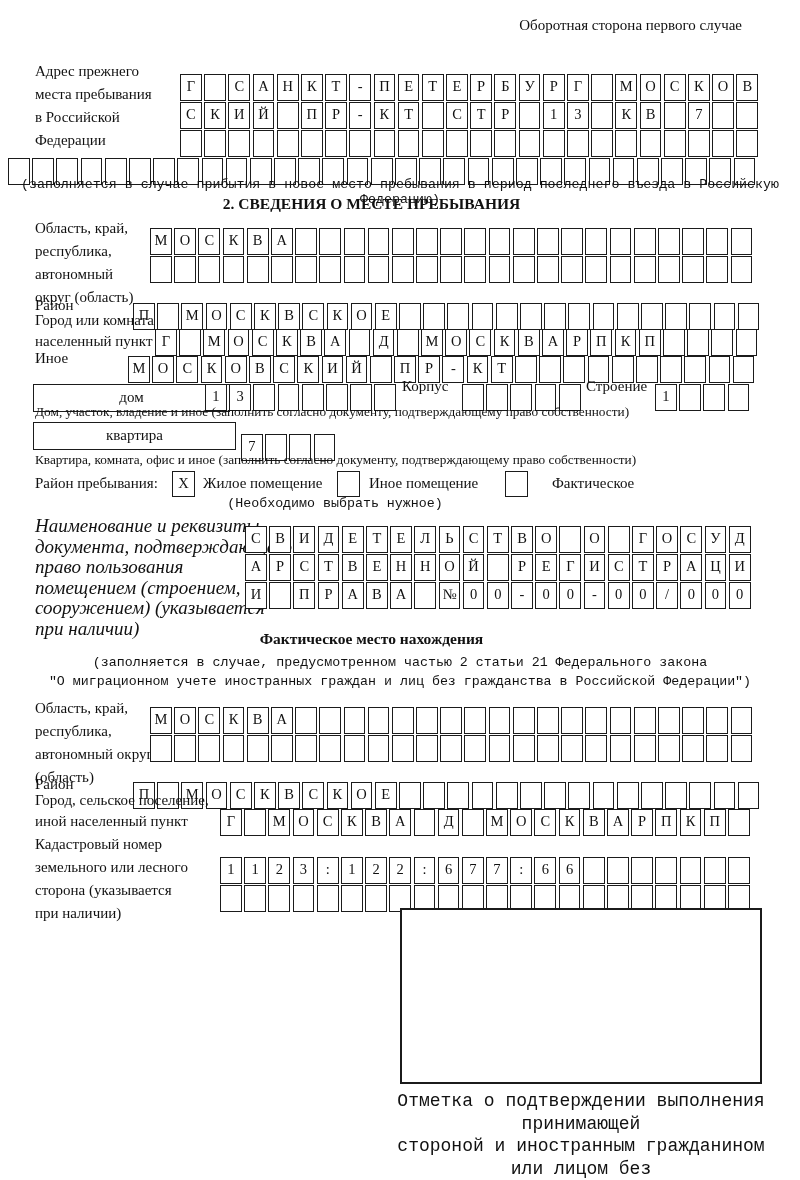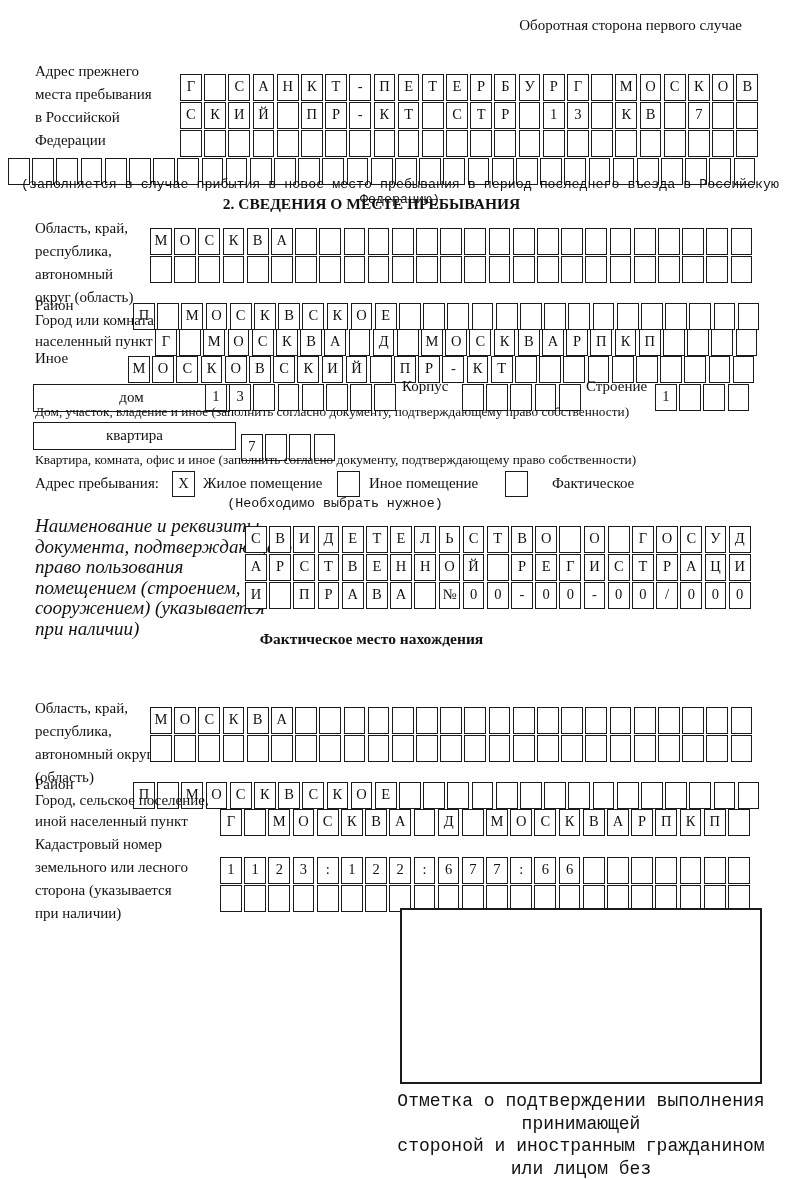--- a/index.html
+++ b/index.html
@@ -63,40 +63,42 @@
   <div class="lbl" style="left:402px;top:375px;">Корпус</div>
   <div class="grid" style="left:462px;top:372px;"><span class="cell"></span><span class="cell"></span><span class="cell"></span><span class="cell"></span><span class="cell"></span></div>
   <div class="lbl" style="left:586px;top:375px;">Строение</div>
   <div class="grid" style="left:655px;top:372px;"><span class="cell">1</span><span class="cell"></span><span class="cell"></span><span class="cell"></span></div>
   <div class="cap" style="left:35px;top:404px;">Дом, участок, владение и иное (заполнить согласно документу, подтверждающему право собственности)</div>
 
   <div class="wbox" style="left:33px;top:422px;width:203px;"><span>квартира</span></div>
   <div class="grid" style="left:241px;top:422px;"><span class="cell">7</span><span class="cell"></span><span class="cell"></span><span class="cell"></span></div>
   <div class="cap" style="left:35px;top:452px;">Квартира, комната, офис и иное (заполнить согласно документу, подтверждающему право собственности)</div>
 
-  <div class="lbl" style="left:35px;top:472px;">Адрес пребывания:</div>
+  <div class="lbl" style="left:35px;top:472px;">Район пребывания:</div>
   <span class="cellabs" style="left:172px;top:471px;">X</span>
   <div class="lbl" style="left:203px;top:472px;">Жилое помещение</div>
   <span class="cellabs" style="left:337px;top:471px;"></span>
   <div class="lbl" style="left:369px;top:472px;">Иное помещение</div>
   <span class="cellabs" style="left:505px;top:471px;"></span>
   <div class="lbl" style="left:552px;top:472px;">Фактическое</div>
   <div class="cap center" style="left:170px;top:496px;width:330px;">(Необходимо выбрать нужное)</div>
 
   <div class="lbl lh205" style="left:35px;top:516px;">Наименование и реквизиты
 документа, подтверждающего
 право пользования
 помещением (строением,
 сооружением) (указывается
 при наличии)</div>
   <div class="grid" style="left:245px;top:514px;"><span class="cell">С</span><span class="cell">В</span><span class="cell">И</span><span class="cell">Д</span><span class="cell">Е</span><span class="cell">Т</span><span class="cell">Е</span><span class="cell">Л</span><span class="cell">Ь</span><span class="cell">С</span><span class="cell">Т</span><span class="cell">В</span><span class="cell">О</span><span class="cell"></span><span class="cell">О</span><span class="cell"></span><span class="cell">Г</span><span class="cell">О</span><span class="cell">С</span><span class="cell">У</span><span class="cell">Д</span></div>
   <div class="grid" style="left:245px;top:542px;"><span class="cell">А</span><span class="cell">Р</span><span class="cell">С</span><span class="cell">Т</span><span class="cell">В</span><span class="cell">Е</span><span class="cell">Н</span><span class="cell">Н</span><span class="cell">О</span><span class="cell">Й</span><span class="cell"></span><span class="cell">Р</span><span class="cell">Е</span><span class="cell">Г</span><span class="cell">И</span><span class="cell">С</span><span class="cell">Т</span><span class="cell">Р</span><span class="cell">А</span><span class="cell">Ц</span><span class="cell">И</span></div>
   <div class="grid" style="left:245px;top:570px;"><span class="cell">И</span><span class="cell"></span><span class="cell">П</span><span class="cell">Р</span><span class="cell">А</span><span class="cell">В</span><span class="cell">А</span><span class="cell"></span><span class="cell">№</span><span class="cell">0</span><span class="cell">0</span><span class="cell">-</span><span class="cell">0</span><span class="cell">0</span><span class="cell">-</span><span class="cell">0</span><span class="cell">0</span><span class="cell">/</span><span class="cell">0</span><span class="cell">0</span><span class="cell">0</span></div>
 
   <div class="title" style="top:630px;">Фактическое место нахождения</div>
+  <div class="cap center" style="left:0;top:654px;width:800px;line-height:18.5px;">(заполняется в случае, предусмотренном частью 2 статьи 21 Федерального закона
+"О миграционном учете иностранных граждан и лиц без гражданства в Российской Федерации")</div>
 
   <div class="lbl" style="left:35px;top:697px;">Область, край,
 республика,
 автономный округ
 (область)</div>
   <div class="grid" style="left:150px;top:695px;"><span class="cell">М</span><span class="cell">О</span><span class="cell">С</span><span class="cell">К</span><span class="cell">В</span><span class="cell">А</span><span class="cell"></span><span class="cell"></span><span class="cell"></span><span class="cell"></span><span class="cell"></span><span class="cell"></span><span class="cell"></span><span class="cell"></span><span class="cell"></span><span class="cell"></span><span class="cell"></span><span class="cell"></span><span class="cell"></span><span class="cell"></span><span class="cell"></span><span class="cell"></span><span class="cell"></span><span class="cell"></span><span class="cell"></span></div>
   <div class="grid" style="left:150px;top:723px;"><span class="cell"></span><span class="cell"></span><span class="cell"></span><span class="cell"></span><span class="cell"></span><span class="cell"></span><span class="cell"></span><span class="cell"></span><span class="cell"></span><span class="cell"></span><span class="cell"></span><span class="cell"></span><span class="cell"></span><span class="cell"></span><span class="cell"></span><span class="cell"></span><span class="cell"></span><span class="cell"></span><span class="cell"></span><span class="cell"></span><span class="cell"></span><span class="cell"></span><span class="cell"></span><span class="cell"></span><span class="cell"></span></div>
 
   <div class="lbl" style="left:35px;top:773px;">Район</div>
   <div class="grid" style="left:133px;top:770px;"><span class="cell">П</span><span class="cell"></span><span class="cell">М</span><span class="cell">О</span><span class="cell">С</span><span class="cell">К</span><span class="cell">В</span><span class="cell">С</span><span class="cell">К</span><span class="cell">О</span><span class="cell">Е</span><span class="cell"></span><span class="cell"></span><span class="cell"></span><span class="cell"></span><span class="cell"></span><span class="cell"></span><span class="cell"></span><span class="cell"></span><span class="cell"></span><span class="cell"></span><span class="cell"></span><span class="cell"></span><span class="cell"></span><span class="cell"></span><span class="cell"></span></div>

